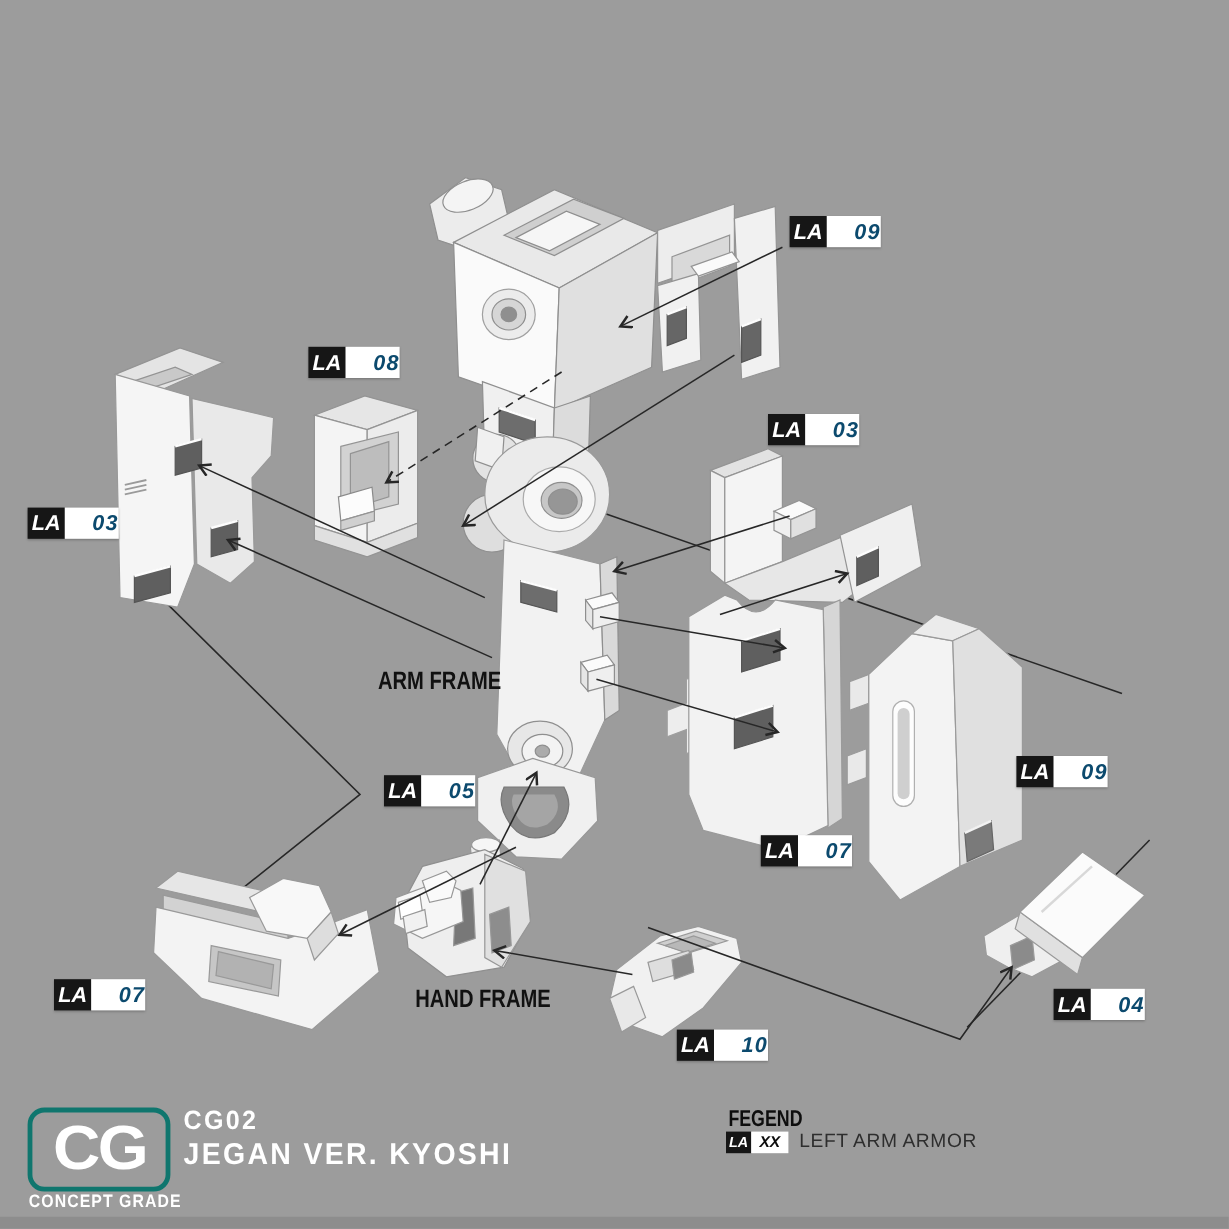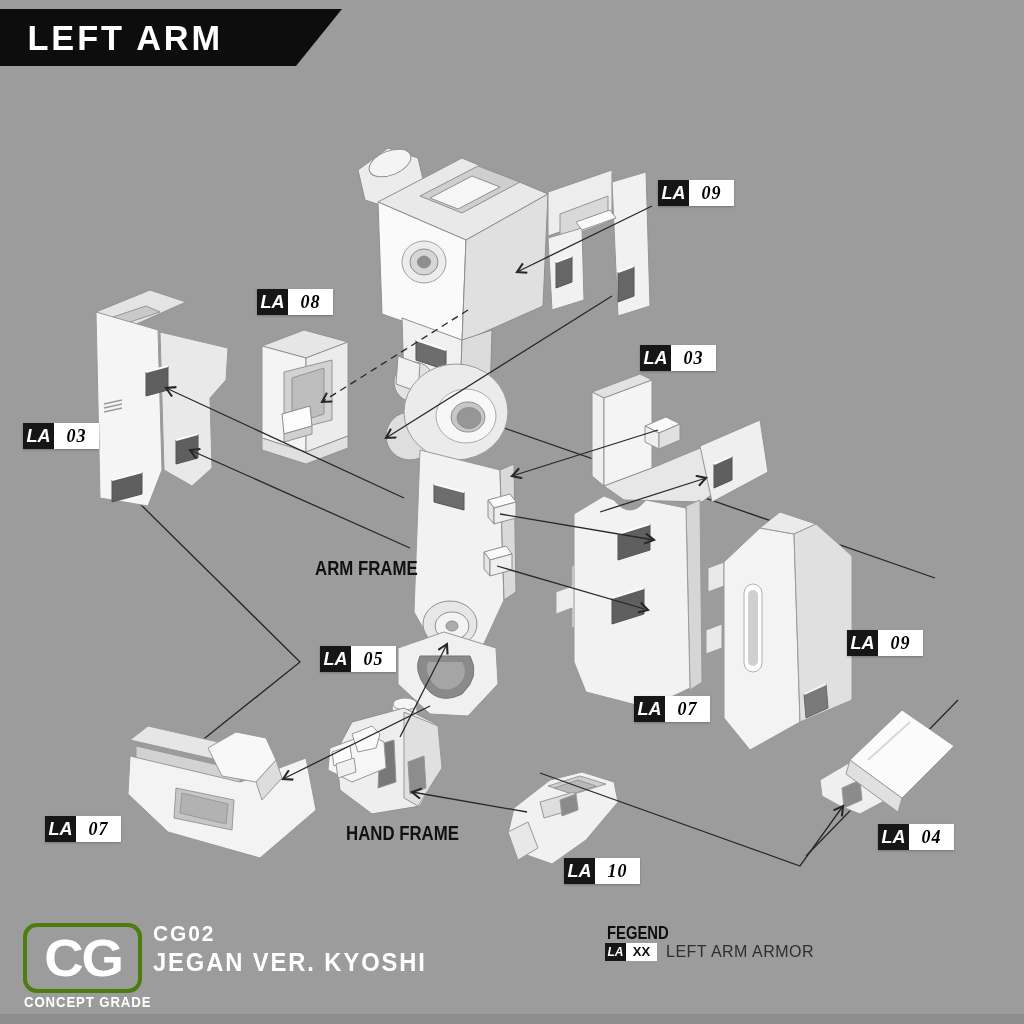--- a/index.html
+++ b/index.html
@@ -11,52 +11,52 @@
   .banner{position:absolute;left:0;top:9px;width:342px;height:57px;background:#0d0d0d;
           clip-path:polygon(0 0,100% 0,calc(100% - 46px) 100%,0 100%);
           display:flex;align-items:center;}
   .banner-title{color:#fff;font-size:35px;font-weight:bold;letter-spacing:3px;
           padding-left:28px;transform:scaleX(.98);transform-origin:left;white-space:nowrap;}
 
   
   .part-label{position:absolute;display:flex;height:26px;font-weight:bold;font-style:italic;
           font-size:18px;line-height:26px;filter:drop-shadow(0 1px 1px rgba(0,0,0,.25));}
   .pl-prefix{background:#161616;color:#fff;width:31px;text-align:center;}
-  .pl-num{background:#ffffff;color:#000000;width:45px;text-align:center;letter-spacing:1px;font-family:Liberation Serif, serif;}
+  .pl-num{background:#ffffff;color:#0c4a6e;width:45px;text-align:right;letter-spacing:1px;}
   .lbl-01{left:257px;top:289px;} .lbl-02{left:320px;top:646px;}
   .lbl-03{left:640px;top:345px;} .lbl-04{left:878px;top:824px;}
   .lbl-05{left:847px;top:630px;} .lbl-06{left:634px;top:696px;}
   .lbl-07{left:45px;top:816px;}  .lbl-08{left:23px;top:423px;}
   .lbl-09{left:658px;top:180px;} .lbl-10{left:564px;top:858px;}
 
   
   .frame-note{position:absolute;color:#111;font-weight:bold;font-size:21px;white-space:nowrap;
           transform:scaleX(.8);transform-origin:left;letter-spacing:0px;}
   .note-arm{left:315px;top:556px;}
   .note-hand{left:346px;top:821px;}
 
   
-  .cg-box{position:absolute;left:23px;top:923px;width:119px;height:70px;border:4px solid #4d7c0f;
-          border-radius:14px;box-sizing:border-box;display:flex;align-items:center;justify-content:center;}
+  .cg-box{position:absolute;left:23px;top:923px;width:119px;height:70px;border:4px solid #0f766e;
+          border-radius:14px;box-sizing:border-box;display:flex;justify-content:center;}
   .cg-mono{color:#fff;font-size:52px;font-weight:bold;letter-spacing:-2px;transform:scaleX(1.05);}
   .cg-sub{position:absolute;left:24px;top:993px;color:#fff;font-weight:bold;font-size:15px;
           letter-spacing:1px;transform:scaleX(.88);transform-origin:left;white-space:nowrap;}
   .kit-code{position:absolute;left:153px;top:921px;color:#fff;font-weight:bold;font-size:22px;
           letter-spacing:2px;transform:scaleX(.95);transform-origin:left;}
   .kit-name{position:absolute;left:153px;top:948px;color:#fff;font-weight:bold;font-size:25px;
           letter-spacing:2px;transform:scaleX(.95);transform-origin:left;white-space:nowrap;}
   .bottom-bar{position:absolute;left:0;bottom:0;width:1024px;height:10px;background:#8d8d8d;}
 
   
   .legend-title{position:absolute;left:607px;top:922px;color:#0e0e0e;font-weight:bold;font-size:19px;
           transform:scaleX(.78);transform-origin:left;letter-spacing:0;}
   .legend-row{position:absolute;left:605px;top:943px;display:flex;align-items:center;height:18px;}
   .lg-prefix{background:#161616;color:#fff;font-weight:bold;font-style:italic;font-size:12px;
           width:21px;height:18px;line-height:18px;text-align:center;}
-  .lg-num{background:#fff;color:#0c0c0c;font-weight:bold;font-size:13px;
+  .lg-num{background:#fff;color:#0c0c0c;font-weight:bold;font-style:italic;font-size:13px;
           width:31px;height:18px;line-height:18px;text-align:center;}
   .lg-desc{color:#2e2e2e;font-size:16px;letter-spacing:.5px;margin-left:9px;white-space:nowrap;}
 </style>
 </head>
 <body>
 
 <div class="stage">
 
 <svg width="1024" height="1024" viewBox="0 0 1024 1024" style="position:absolute;inset:0;">
   <defs>
@@ -247,23 +247,20 @@
     <line x1="497" y1="566" x2="648" y2="610" marker-end="url(#arr)"></line>
     <line x1="658" y1="430" x2="512" y2="476" marker-end="url(#arr)"></line>
     <line x1="600" y1="512" x2="706" y2="478" marker-end="url(#arr)"></line>
     <line x1="430" y1="706" x2="283" y2="779" marker-end="url(#arr)"></line>
     <line x1="527" y1="812" x2="412" y2="792" marker-end="url(#arr)"></line>
     <line x1="400" y1="737" x2="447" y2="644" marker-end="url(#arr)"></line>
     <polyline points="540,773 800,866 843,806" marker-end="url(#arr)"></polyline>
   </g>
 </svg>
 
-<div class="banner">
-  <span class="banner-title">LEFT ARM</span>
-</div>
 
 <div class="frame-note note-arm">ARM FRAME</div>
 <div class="frame-note note-hand">HAND FRAME</div>
 
 <div class="part-label lbl-01">
   <span class="pl-prefix">LA</span>
   <span class="pl-num">08</span>
 </div>
 <div class="part-label lbl-02">
   <span class="pl-prefix">LA</span>

